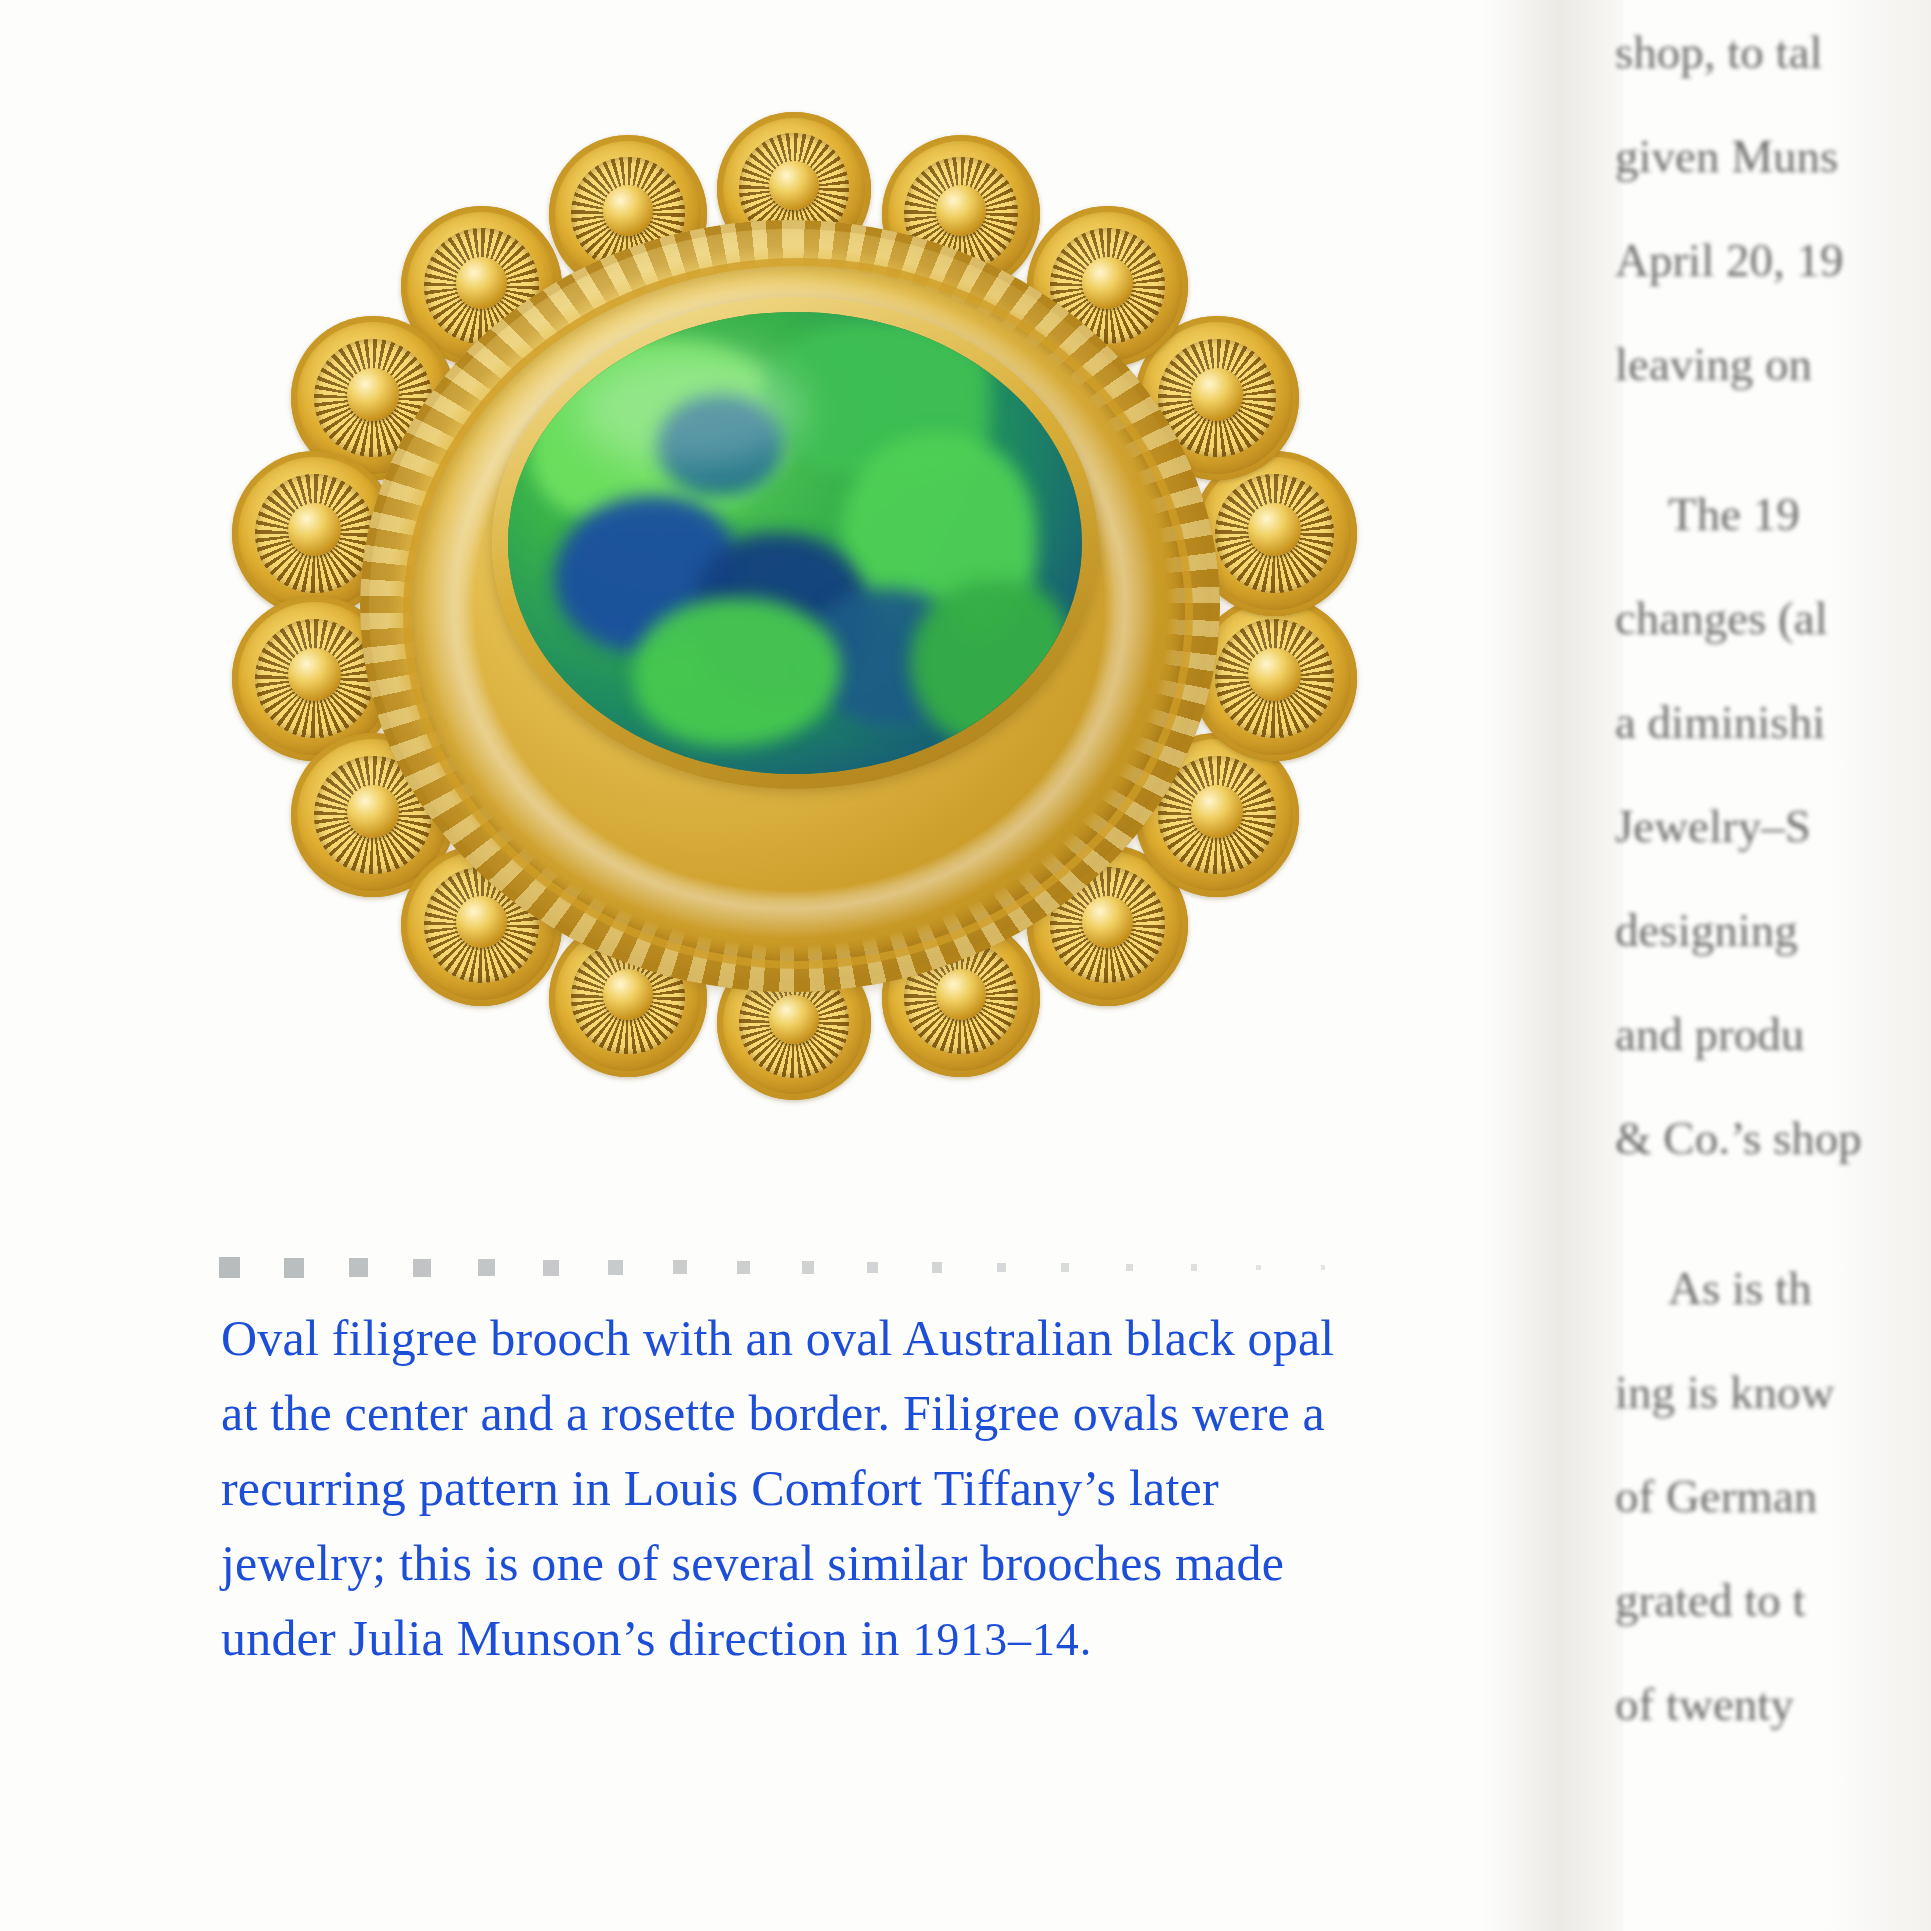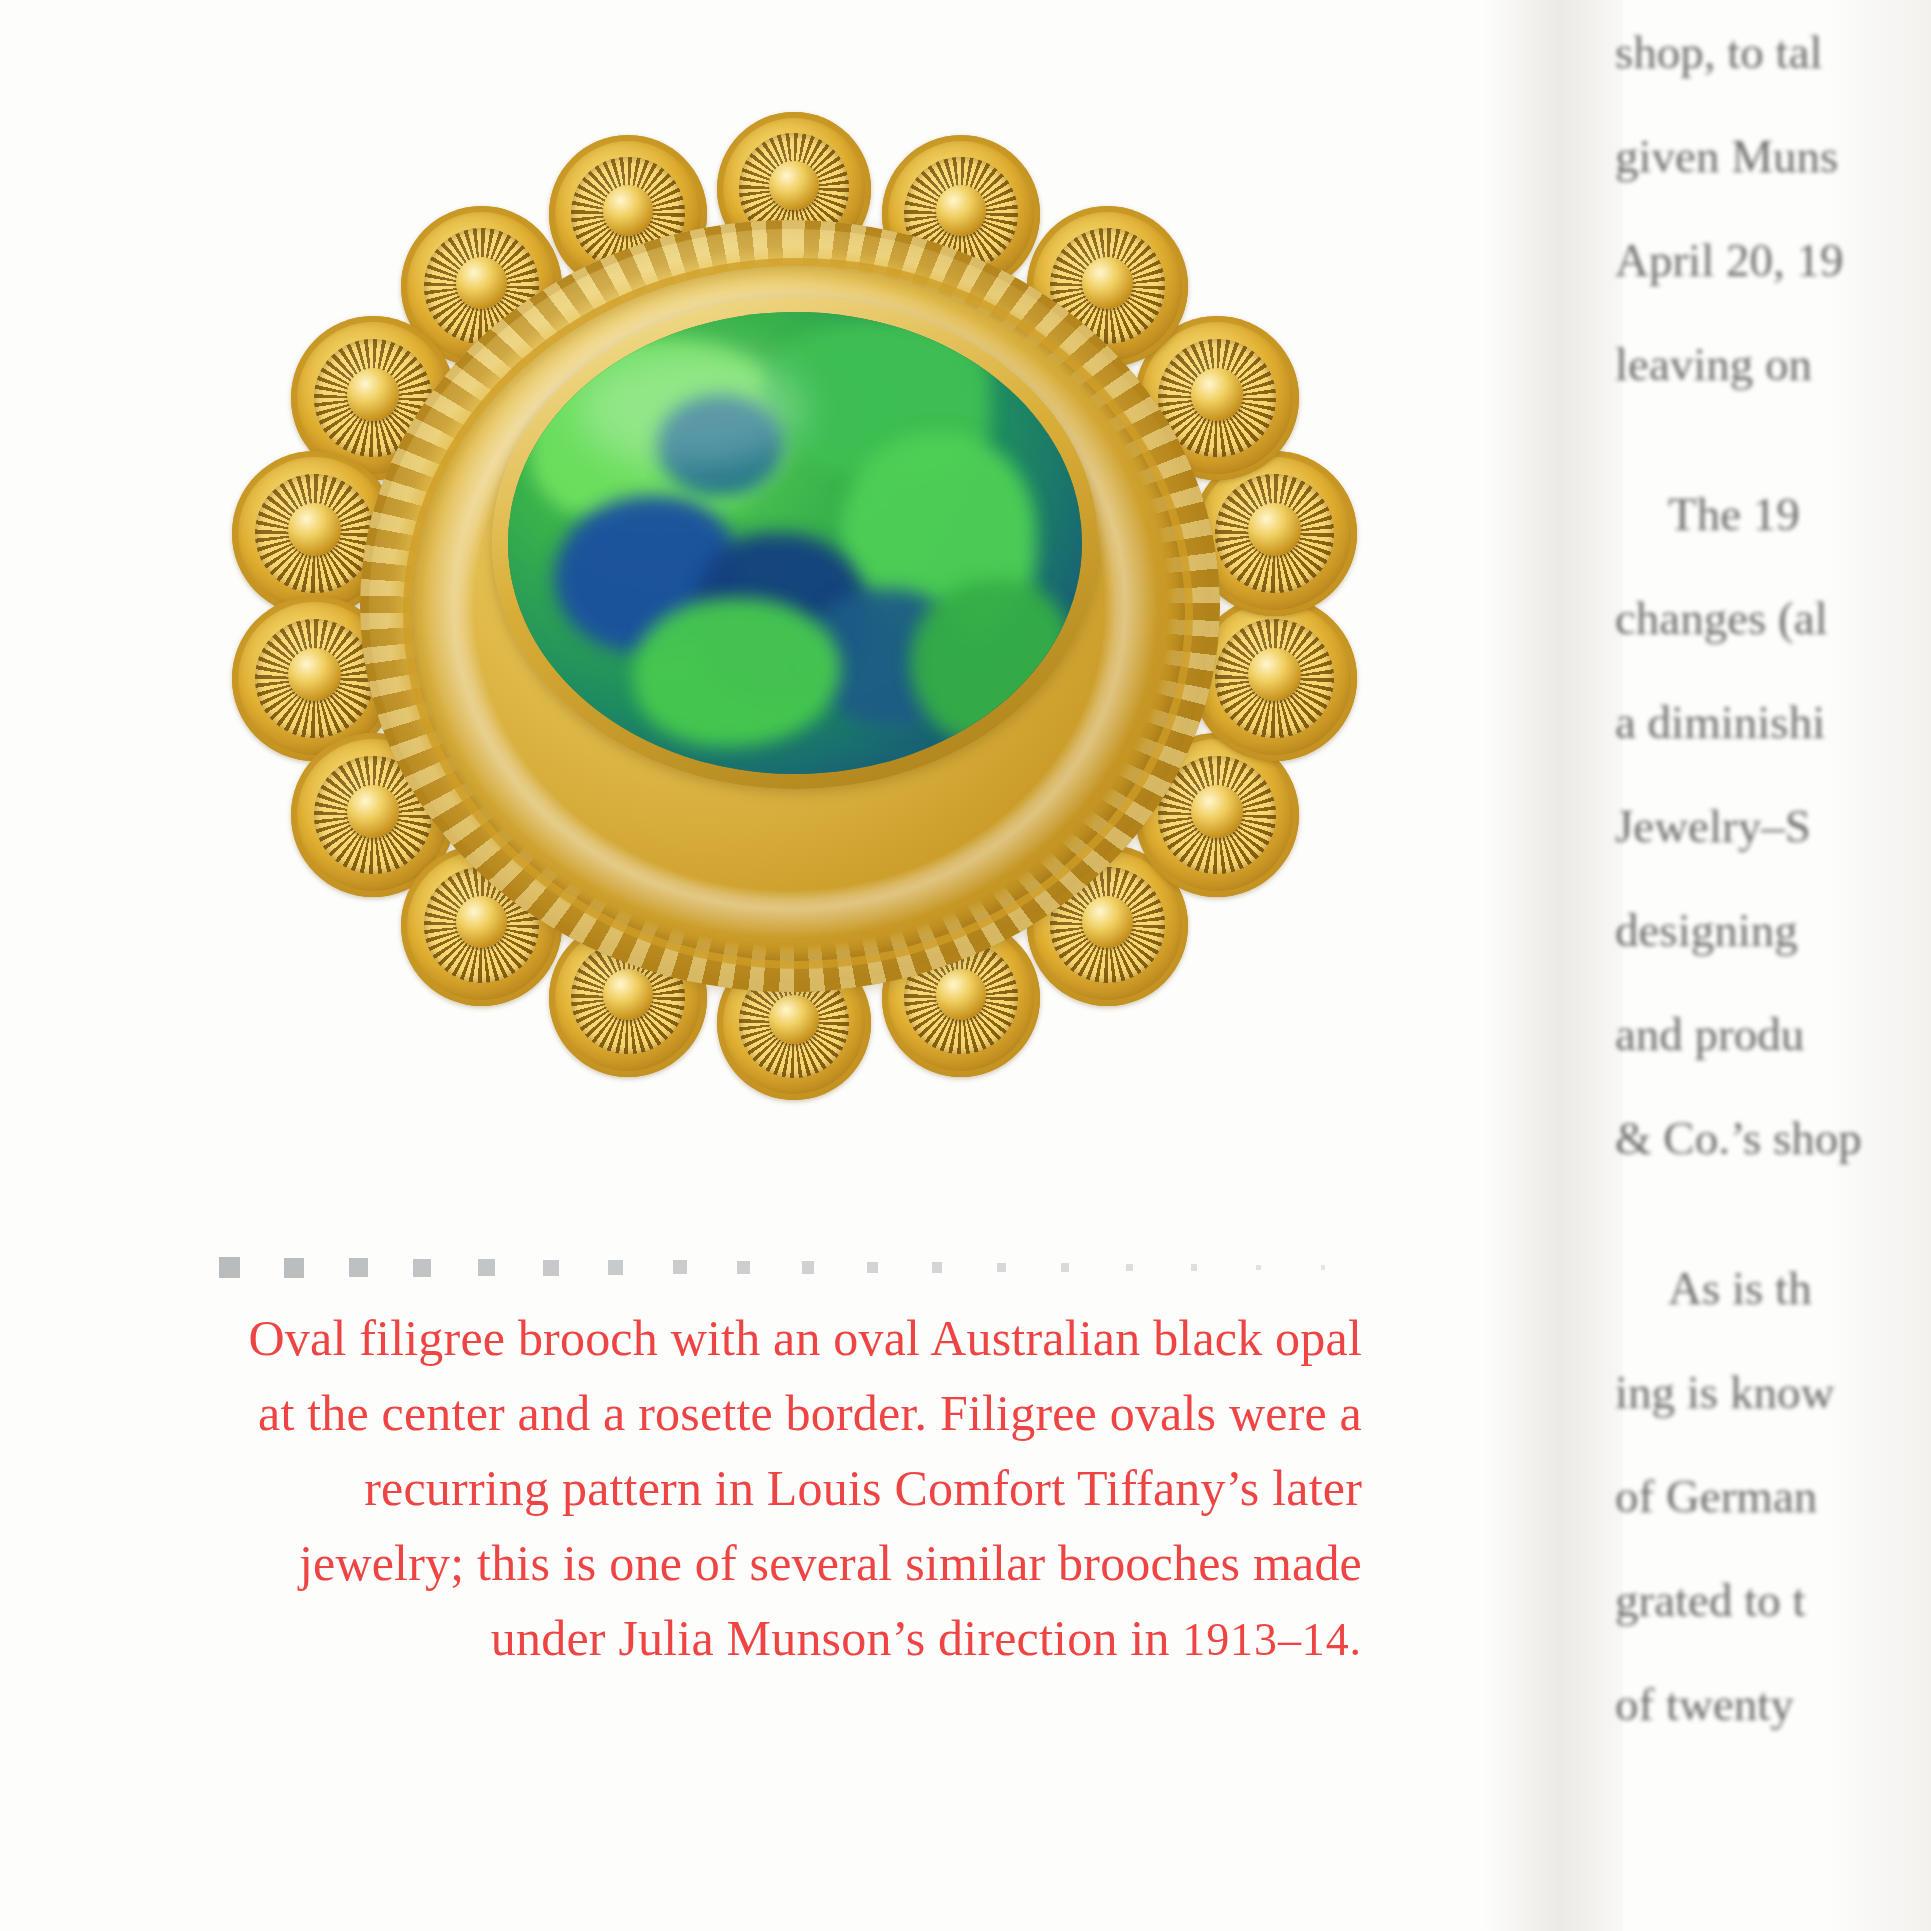--- a/index.html
+++ b/index.html
@@ -214,23 +214,22 @@
 
   
   .caption {
     position: absolute;
     left: 221px;
     top: 1301px;
     width: 1141px;
     font-family: "Liberation Serif", serif;
     font-size: 50px;
     line-height: 75px;
-    color: #ef4444;
+    color: #1d4ed8;
     letter-spacing: 0.2px;
-    text-align: right;
   }
   .caption .date { font-size: 46px; letter-spacing: 0.9px; }
 
   
   .right-col {
     position: absolute;
     left: 1615px;
     top: 0;
     width: 377px;
     height: 1931px;

